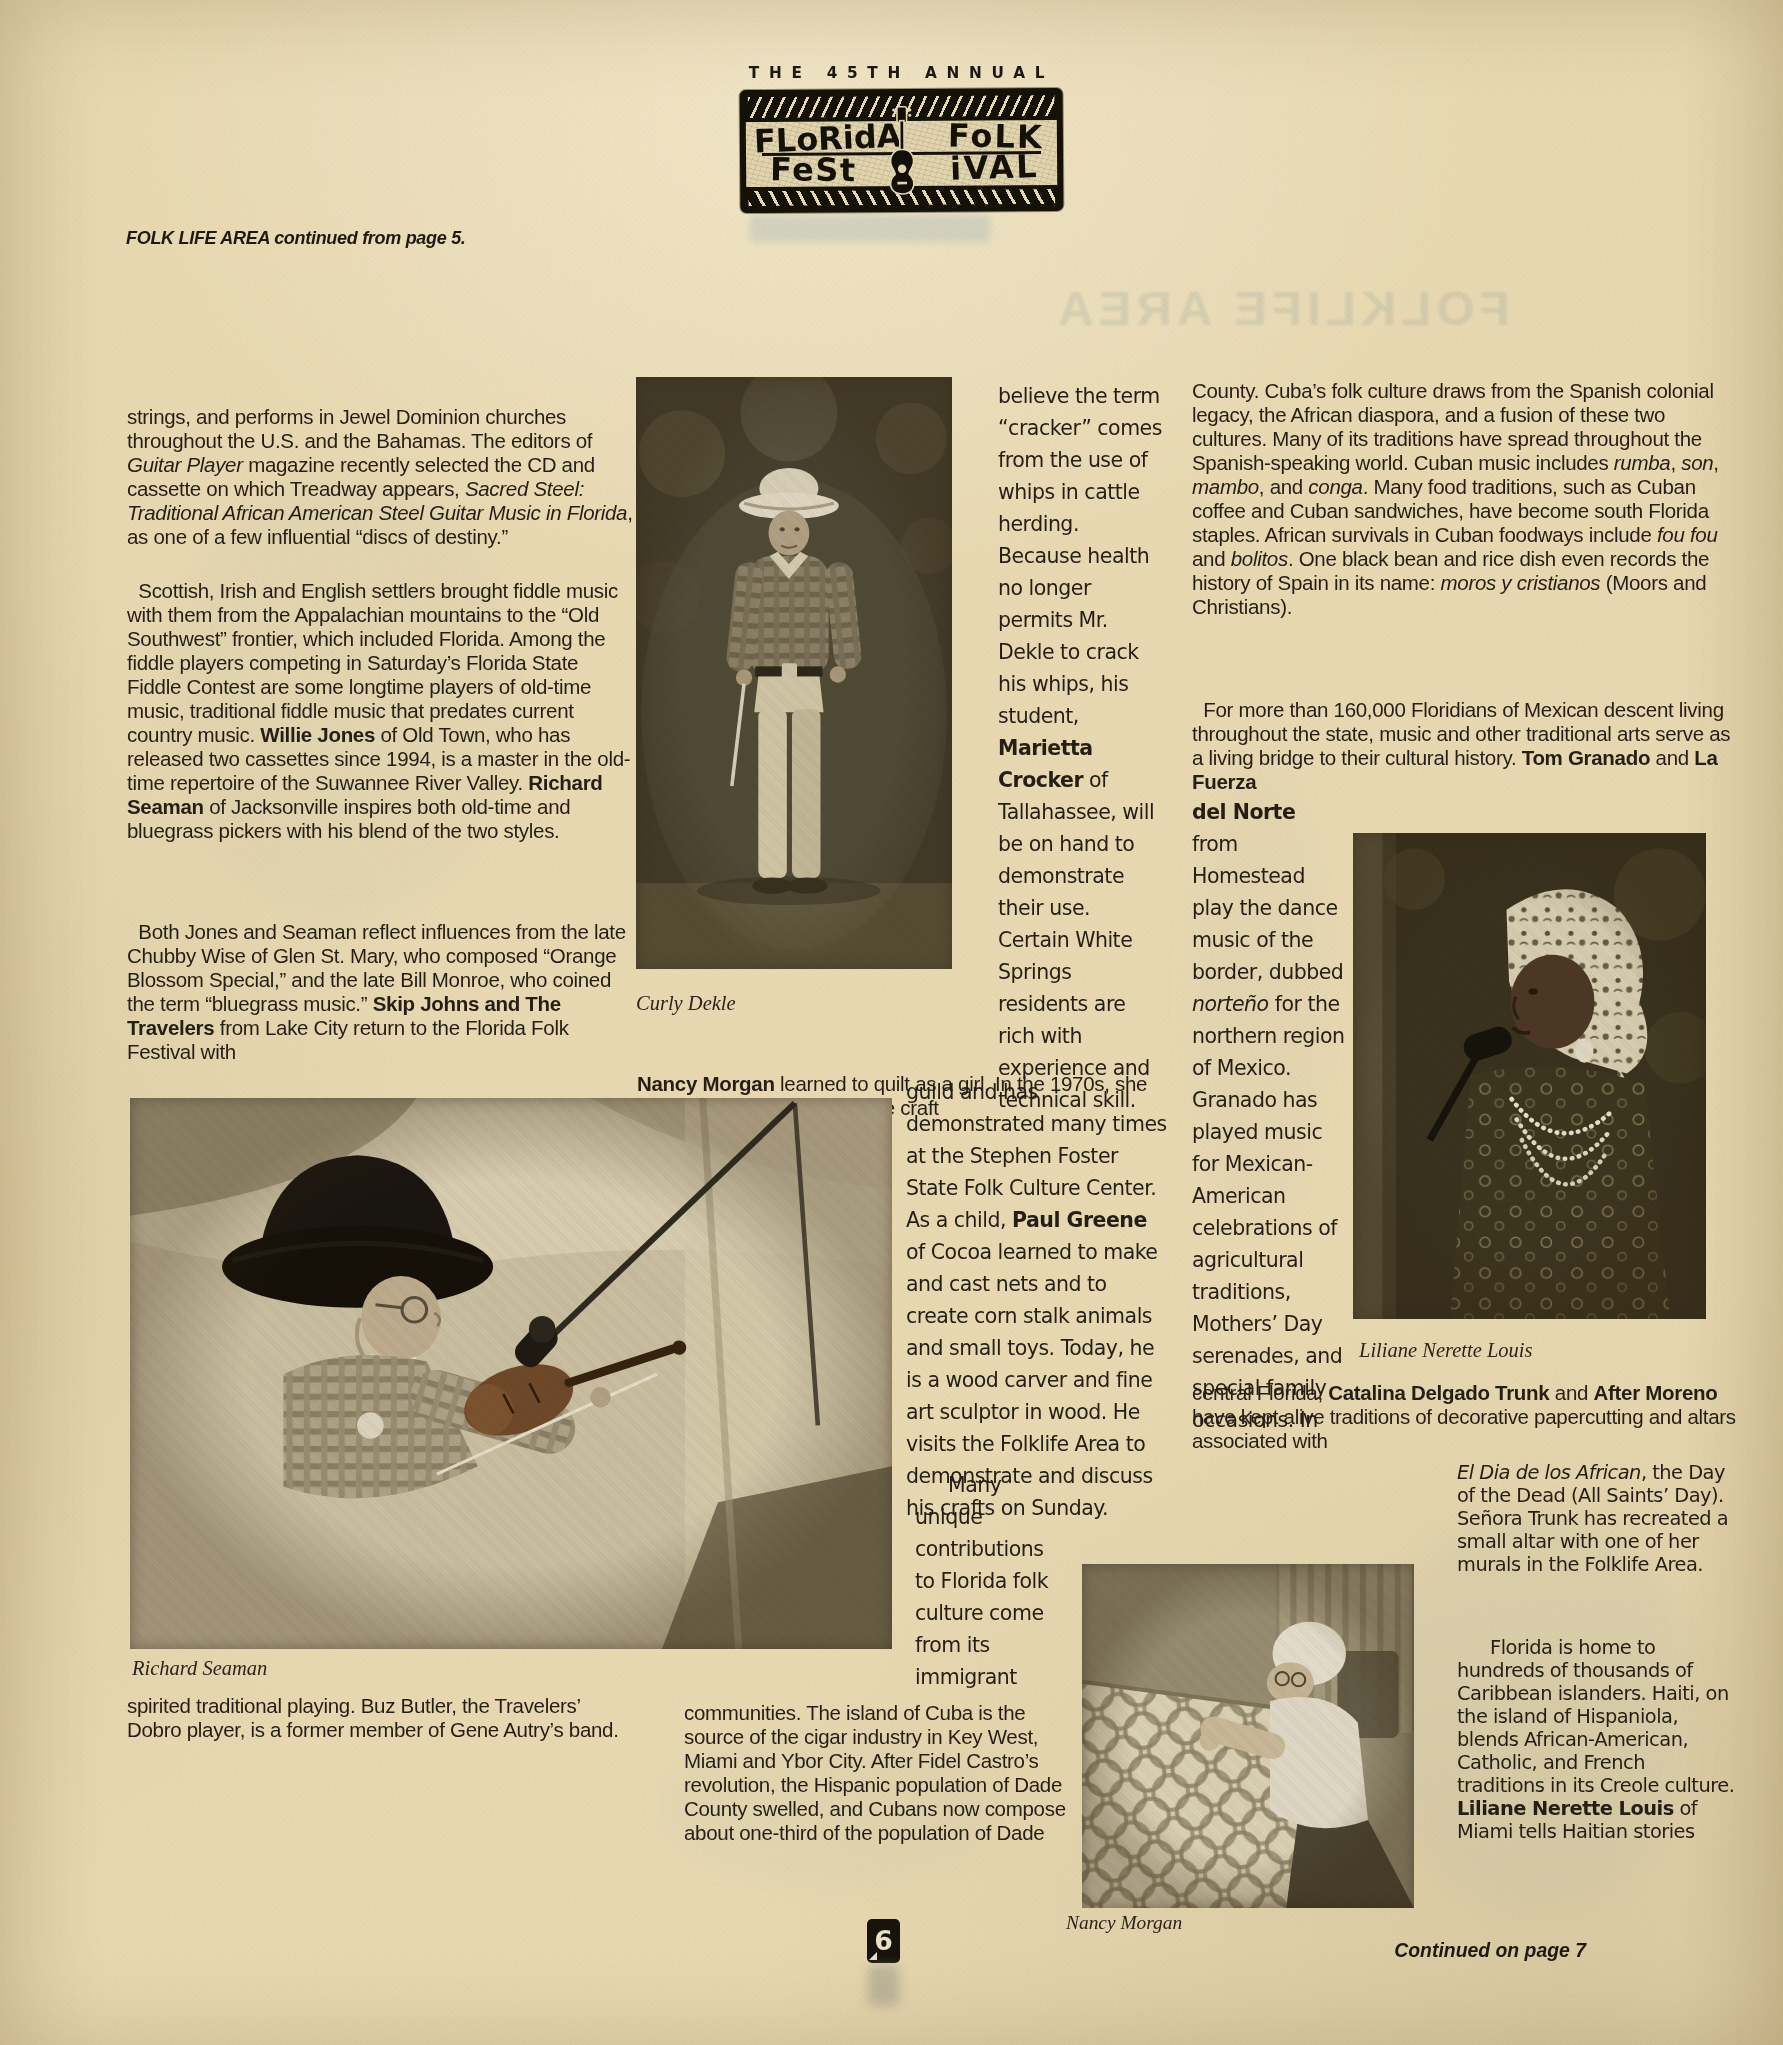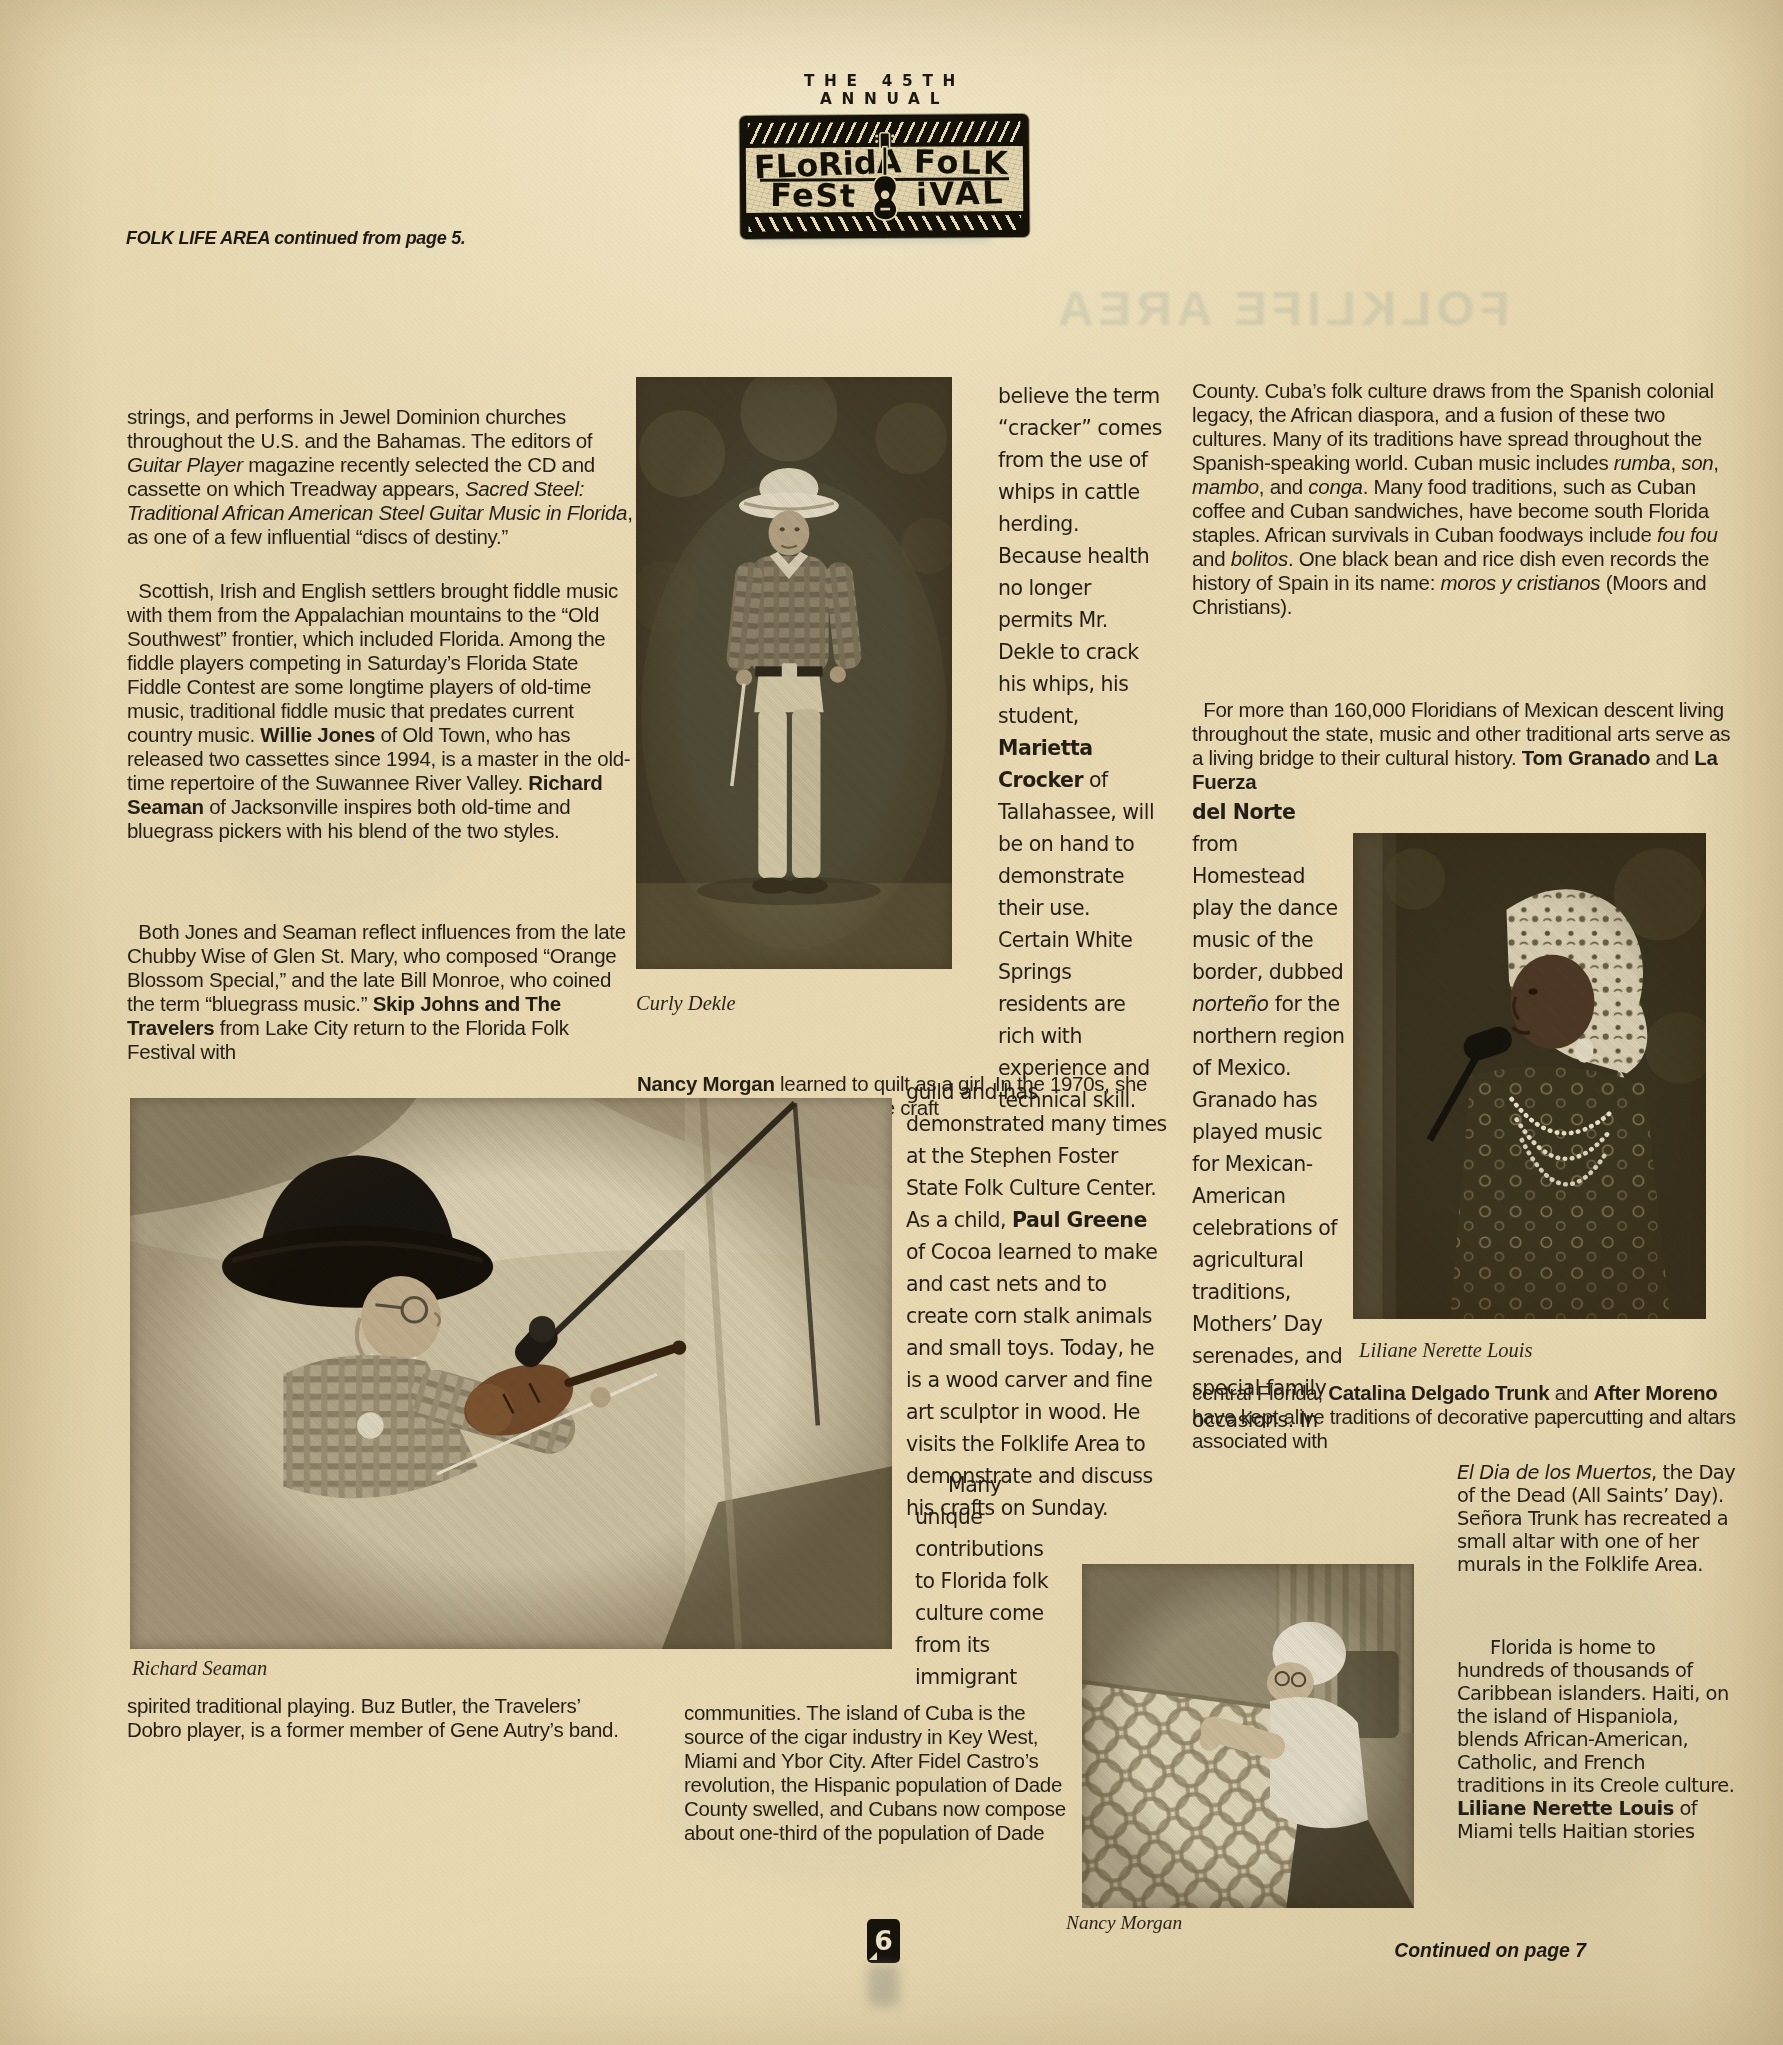--- a/index.html
+++ b/index.html
@@ -70,21 +70,21 @@
 
 <div class="page">
 
   <div class="abs ghost-title" style="left:1053px;top:280px;">FOLKLIFE AREA</div>
   <div class="smudge" style="left:169px;top:476px;width:348px;height:440px;background:rgba(128,152,158,.06);"></div>
   <div class="smudge" style="left:1371px;top:1509px;width:327px;height:399px;background:rgba(128,152,158,.07);"></div>
   <div class="smudge" style="left:665px;top:1728px;width:327px;height:153px;background:rgba(128,152,158,.06);"></div>
   <div class="smudge" style="left:1192px;top:767px;width:133px;height:460px;background:rgba(128,152,158,.05);"></div>
   <div class="smudge" style="left:750px;top:215px;width:240px;height:26.6px;border-radius:4.1px;filter:blur(3.6px);background:rgba(168,184,184,.40);"></div>
 
-  <header class="abs" style="left:740px;top:72px;width:289px;">
+  <header class="abs" style="left:740px;top:64px;width:323px;">
     <div class="kicker">THE 45TH ANNUAL</div>
     <div class="logo-box" style="margin-top:7.2px;">
       <div class="logo-orn"></div>
       <div class="logo-main">
         <span class="logo-word lw1">FLoRidA</span>
         <span class="logo-word lw2">FoLK</span>
         <span class="logo-word lw3">FeSt</span>
         <span class="logo-word lw4">iVAL</span>
         <svg class="logo-guitar" viewBox="0 0 70 170">
           <g fill="#120f0a" stroke="#e3d6af" stroke-width="3">
@@ -286,21 +286,21 @@
           <circle cx="18" cy="20" r="10" fill="none" stroke="#857a55" stroke-width="3"></circle>
           <circle cx="46" cy="48" r="8" fill="none" stroke="#6f6647" stroke-width="3"></circle>
         </pattern>
       </defs>
     </svg>
     <div class="ht"></div>
   </figure>
   <div class="abs caption" style="left:1359px;top:1339px;">Liliane Nerette Louis</div>
 
   <p class="abs body" style="left:1192px;top:1381px;width:545px;"><span>central Florida, </span><span class="r-b">Catalina Delgado Trunk</span><span> and </span><span class="r-b">After Moreno</span><span> have kept alive traditions of decorative papercutting and altars associated with</span></p>
-  <p class="abs body alt sm" style="left:1457px;top:1461px;width:279px;"><span class="r-i">El Dia de los Muertos</span><span>, the Day of the Dead (All Saints’ Day). Señora Trunk has recreated a small altar with one of her murals in the Folklife Area.</span></p>
+  <p class="abs body alt sm" style="left:1457px;top:1461px;width:279px;"><span class="r-i">El Dia de los African</span><span>, the Day of the Dead (All Saints’ Day). Señora Trunk has recreated a small altar with one of her murals in the Folklife Area.</span></p>
   <p class="abs body alt sm ind60" style="left:1457px;top:1636px;width:279px;"><span>Florida is home to hundreds of thousands of Caribbean islanders. Haiti, on the island of Hispaniola, blends African-American, Catholic, and French traditions in its Creole culture. </span><span class="r-b">Liliane Nerette Louis</span><span> of Miami tells Haitian stories</span></p>
 
   <div class="abs pagenum" style="left:867px;top:1919px;width:33px;height:44px;"><span>6</span></div>
   <div class="smudge" style="left:868px;top:1965px;width:31px;height:41px;border-radius:5.1px;filter:blur(5.1px);background:rgba(140,140,128,.45);"></div>
   <div class="abs continued" style="left:1248px;top:1939px;width:338px;font-style:italic;">Continued on page 7</div>
 
   <div class="grain"></div>
 </div>
 
 

